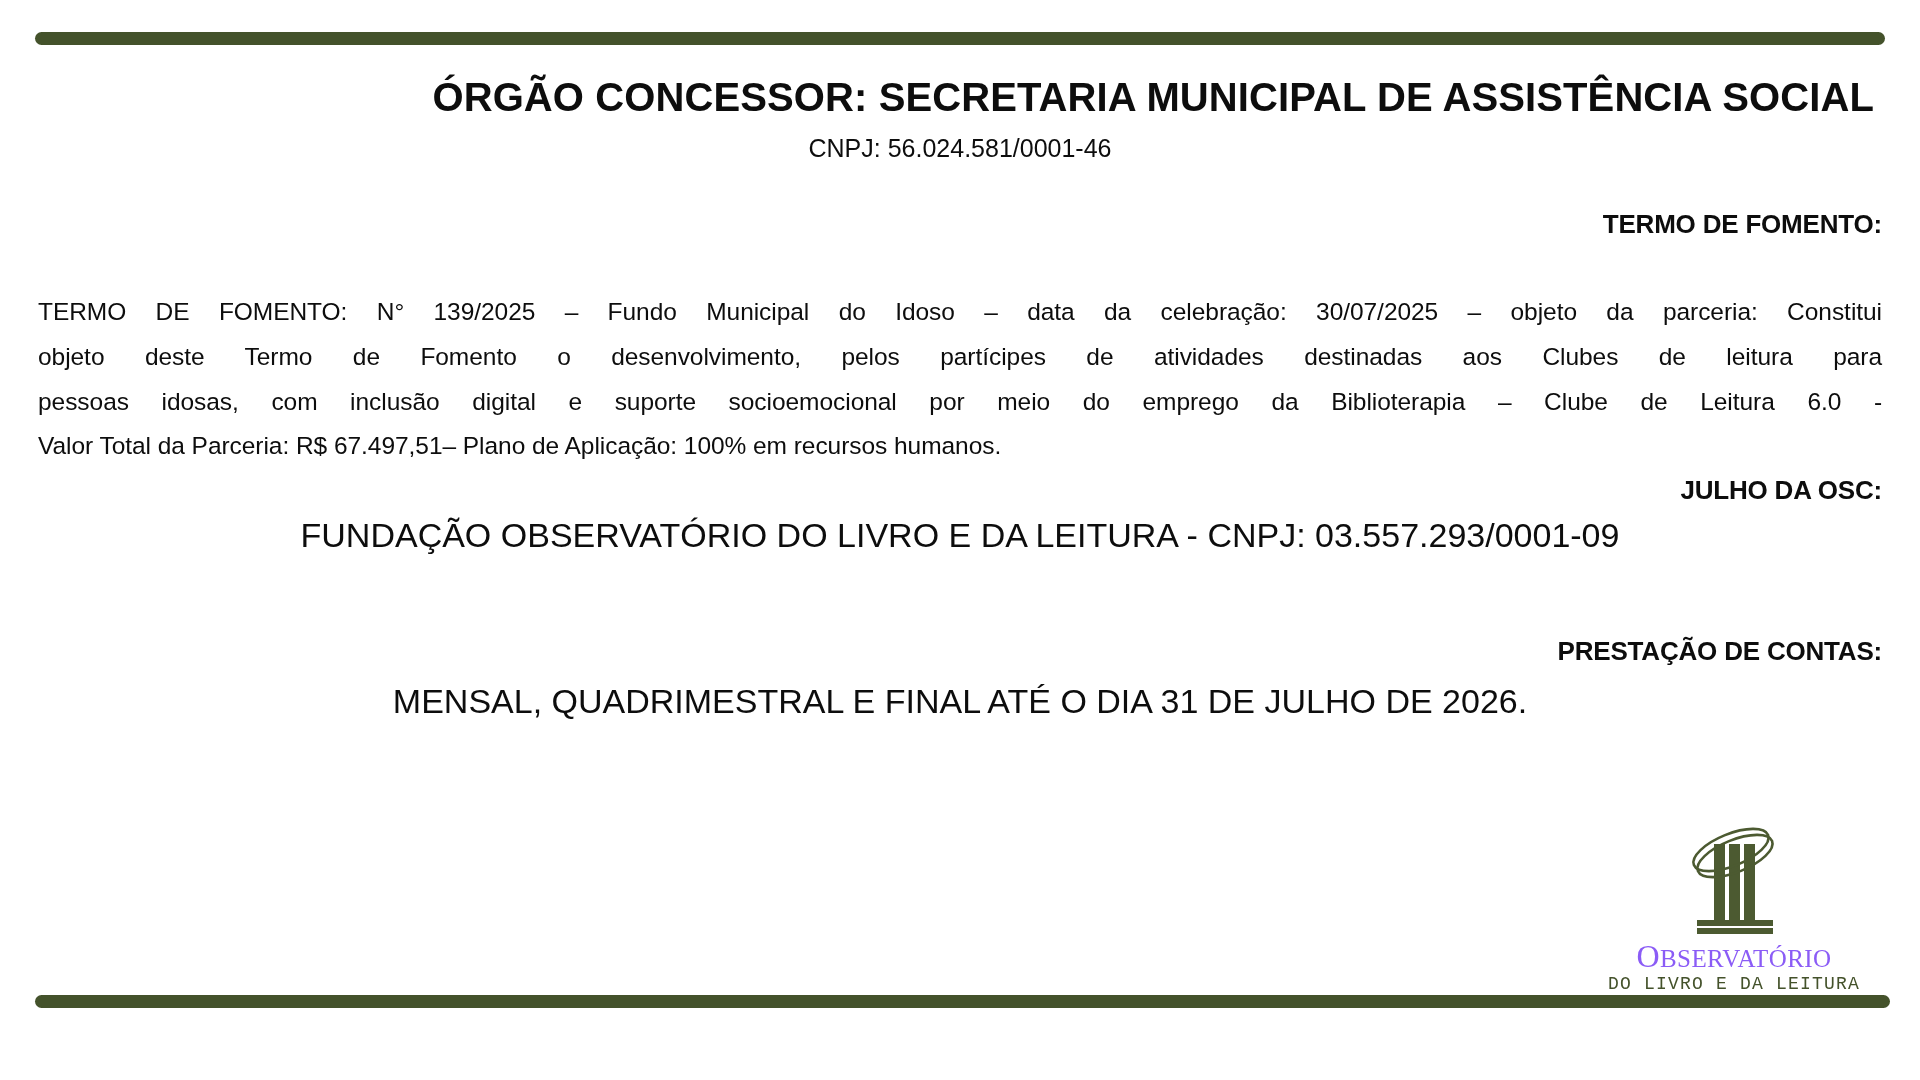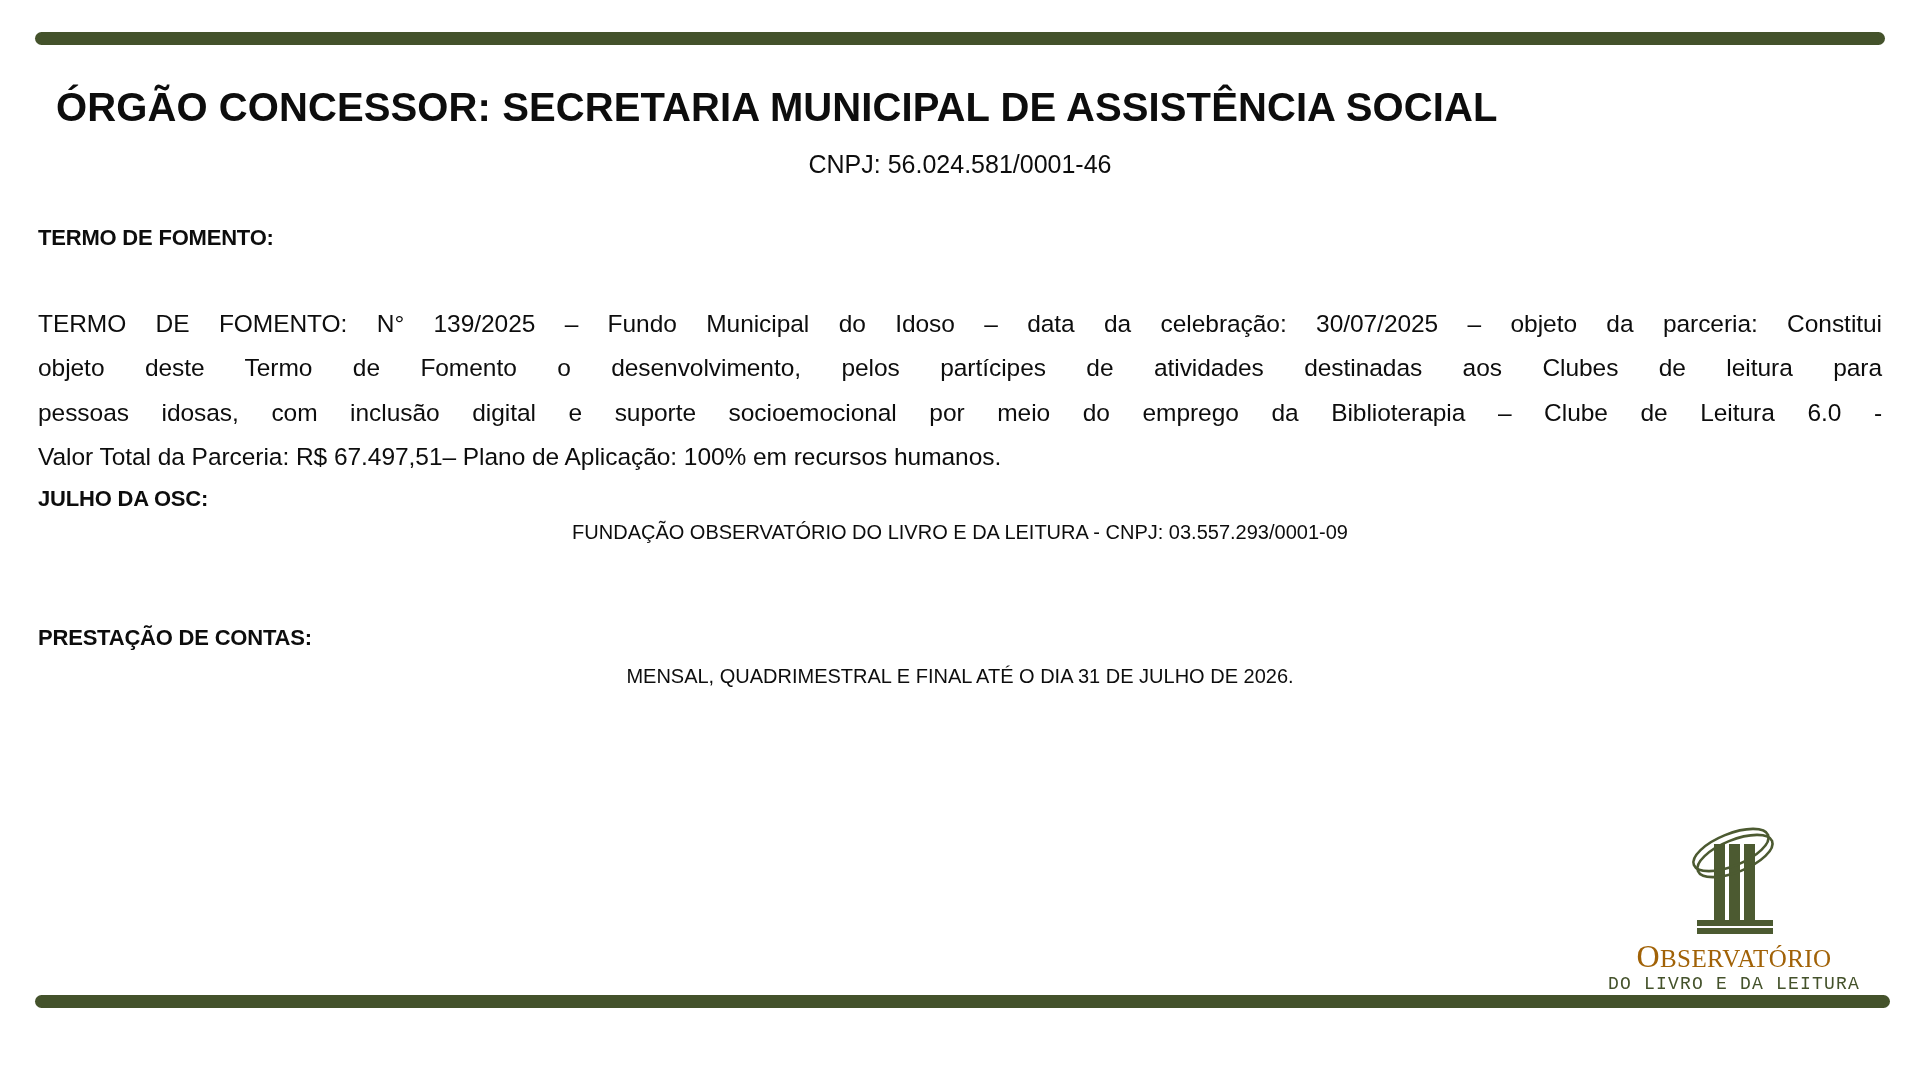--- a/index.html
+++ b/index.html
@@ -44,43 +44,43 @@
 
   
   .content {
     position: absolute;
     left: 38px;
     right: 38px;
     top: 66px;
   }
 
   .doc-title {
-    margin: 18px;
+    margin: 8px;
     font-size: 40px;
     font-weight: 700;
-    text-align: left;
+    text-align: right;
     letter-spacing: 0.1px;
     line-height: 1.18;
     white-space: nowrap;
     font-stretch: condensed;
   }
 
   .doc-subtitle {
     margin: 12px 0 0 0;
     font-size: 25px;
     font-weight: 400;
     text-align: center;
     line-height: 1.2;
   }
 
   .section-heading {
     margin: 0;
-    font-size: 22px;
+    font-size: 26px;
     font-weight: 700;
-    text-align: left;
+    text-align: right;
     line-height: 1.2;
     letter-spacing: -0.2px;
   }
 
   .heading-fomento { margin-top: 46px; }
 
   .body-text {
     margin: 50px 0 0 0;
     font-size: 24.5px;
     font-weight: 400;
@@ -96,21 +96,21 @@
   }
   .body-text .last-line {
     text-align: right;
     text-align-last: left;
   }
 
   .heading-osc { margin-top: 6px; }
 
   .centered-line {
     margin: 8px 0 0 0;
-    font-size: 20px;
+    font-size: 34px;
     font-weight: 400;
     text-align: center;
     line-height: 1.25;
   }
 
   .heading-prestacao { margin-top: 80px; }
 
   .line-prestacao { margin-top: 12px; }
 
   
@@ -124,21 +124,21 @@
   .logo-mark {
     display: block;
     margin: 0 auto;
   }
   .logo-wordmark {
     margin: 2px 0 0 0;
     text-align: center;
     font-family: "Liberation Serif", "DejaVu Serif", serif;
     font-size: 32px;
     line-height: 1;
-    color: #a16207;
+    color: #8b5cf6;
     letter-spacing: 0.4px;
     white-space: nowrap;
   }
   .logo-wordmark .cap { font-size: 32px; }
   .logo-wordmark .sc { font-size: 25px; }
   .logo-tagline {
     margin: 3px 0 0 0;
     text-align: center;
     font-family: Liberation Mono, monospace;
     font-size: 18px;

